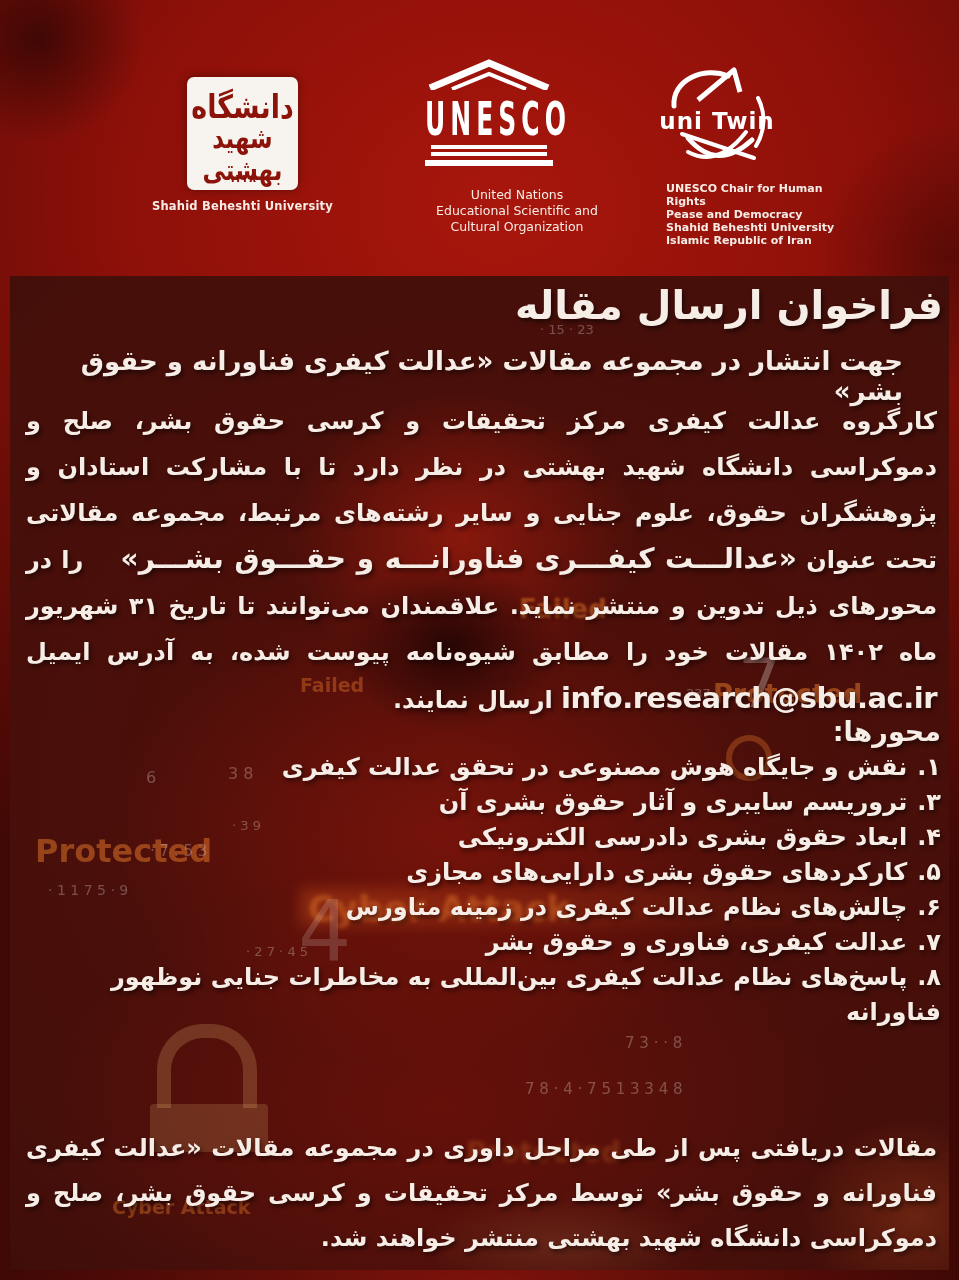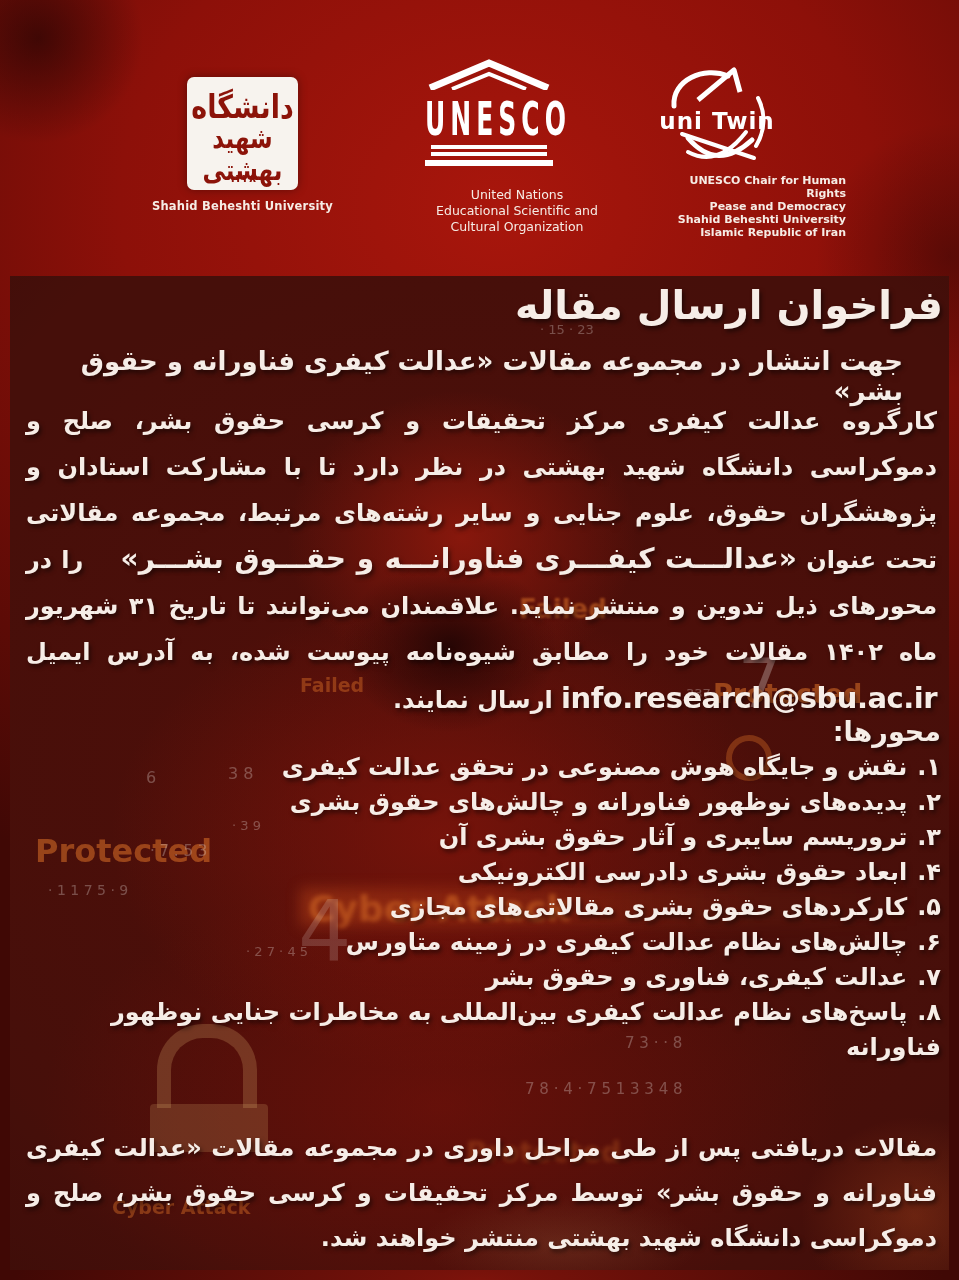--- a/index.html
+++ b/index.html
@@ -24,21 +24,21 @@
   .temple .roofsvg{display:block; margin:0 auto;}
   .temple .word{font-weight:bold; font-size:25px; letter-spacing:5px; text-align:center;
     transform:scaleY(1.85); transform-origin:top center; height:50px; margin-top:2px;}
   .temple .bar{height:4px; background:#fff; margin:3px 6px 0 6px;}
   .temple .base{height:6px; background:#fff; margin:4px 0 0 0;}
   .unesco-caption{position:absolute; left:390px; top:187px; width:162px; text-align:center;
     color:#f6ece5; font-size:12.5px; line-height:16px;margin-left:46px;}
   .unitwin{position:absolute; left:658px; top:64px; width:118px; height:112px;}
   .unitwin .word{position:absolute; left:0; top:44px; width:118px; text-align:center;
     color:#fff; font-size:23px; font-weight:bold; letter-spacing:1px;}
-  .unitwin-caption{position:absolute; left:666px; top:174px; width:180px; text-align:right;
+  .unitwin-caption{position:absolute; left:666px; top:182px; width:180px; text-align:left;
     color:#f6ece5; font-size:11px; font-weight:bold; line-height:13px;}
   
   .content{position:absolute; left:10px; top:276px; width:939px; height:994px;
     background:#460f0a; overflow:hidden; direction:rtl;}
   .content::before{ 
     content:""; position:absolute; inset:0; z-index:0;
     background:
       radial-gradient(ellipse 120% 112% at 50% 45%, transparent 52%, rgba(25,5,4,.55) 100%),
       radial-gradient(ellipse 150px 120px at 440px 370px, rgba(35,5,4,.95), rgba(35,5,4,0) 72%),
       radial-gradient(ellipse 250px 210px at 452px 262px, rgba(152,26,13,.78), transparent 70%),
@@ -154,24 +154,23 @@
 
     <h1 class="ptext title" dir="rtl">فراخوان ارسال مقاله</h1>
     <h2 class="ptext subtitle" dir="rtl">جهت انتشار در مجموعه مقالات «عدالت کیفری فناورانه و حقوق بشر»</h2>
 
     <p class="ptext intro" dir="rtl"><span>کارگروه عدالت کیفری مرکز تحقیقات و کرسی حقوق بشر، صلح و دموکراسی دانشگاه شهید بهشتی در نظر دارد تا با مشارکت استادان و پژوهشگران حقوق، علوم جنایی و سایر رشته‌های مرتبط، مجموعه مقالاتی تحت عنوان </span><span class="hl">«عدالـــت کیفـــری فناورانـــه و حقـــوق بشـــر»</span><span> را در محورهای ذیل تدوین و منتشر نماید. علاقمندان می‌توانند تا تاریخ ۳۱ شهریور ماه ۱۴۰۲ مقالات خود را مطابق شیوه‌نامه پیوست شده، به آدرس ایمیل </span><span class="email" dir="ltr">info.research@sbu.ac.ir</span><span> ارسال نمایند.</span></p>
 
     <h3 class="ptext topics-heading" dir="rtl">محورها:</h3>
 
     <ol class="ptext topics" dir="rtl">
       <li><span class="num">۱.</span><span>نقش و جایگاه هوش مصنوعی در تحقق عدالت کیفری</span></li>
-      <li><span class="num">۲.</span><span>پدیده‌های نوظهور فناورانه و چالش‌های حقوق بشری</span></li>
       <li><span class="num">۳.</span><span>تروریسم سایبری و آثار حقوق بشری آن</span></li>
       <li><span class="num">۴.</span><span>ابعاد حقوق بشری دادرسی الکترونیکی</span></li>
-      <li><span class="num">۵.</span><span>کارکردهای حقوق بشری مقالاتی‌های مجازی</span></li>
+      <li><span class="num">۵.</span><span>کارکردهای حقوق بشری دارایی‌های مجازی</span></li>
       <li><span class="num">۶.</span><span>چالش‌های نظام عدالت کیفری در زمینه متاورس</span></li>
       <li><span class="num">۷.</span><span>عدالت کیفری، فناوری و حقوق بشر</span></li>
       <li><span class="num">۸.</span><span>پاسخ‌های نظام عدالت کیفری بین‌المللی به مخاطرات جنایی نوظهور فناورانه</span></li>
     </ol>
 
     <p class="ptext outro" dir="rtl">مقالات دریافتی پس از طی مراحل داوری در مجموعه مقالات «عدالت کیفری فناورانه و حقوق بشر» توسط مرکز تحقیقات و کرسی حقوق بشر، صلح و دموکراسی دانشگاه شهید بهشتی منتشر خواهند شد.</p>
   </div>
 </div>
 
 </body></html>

